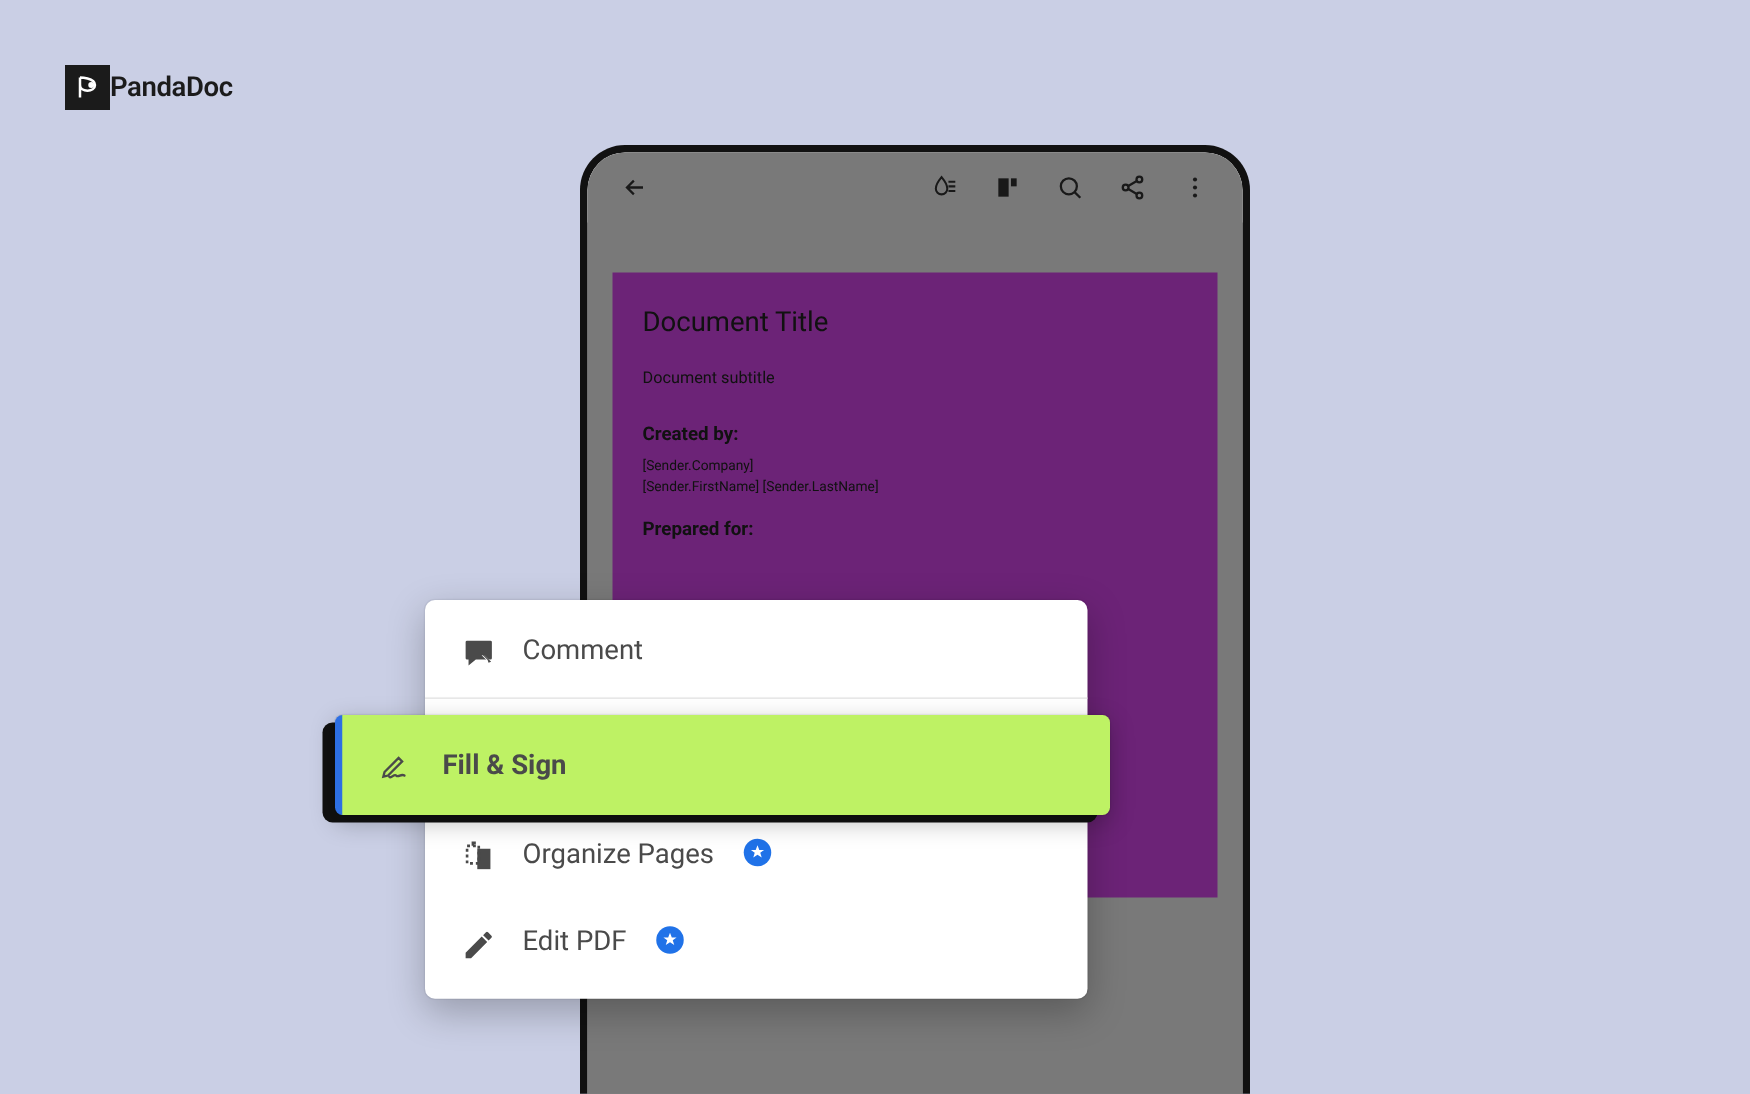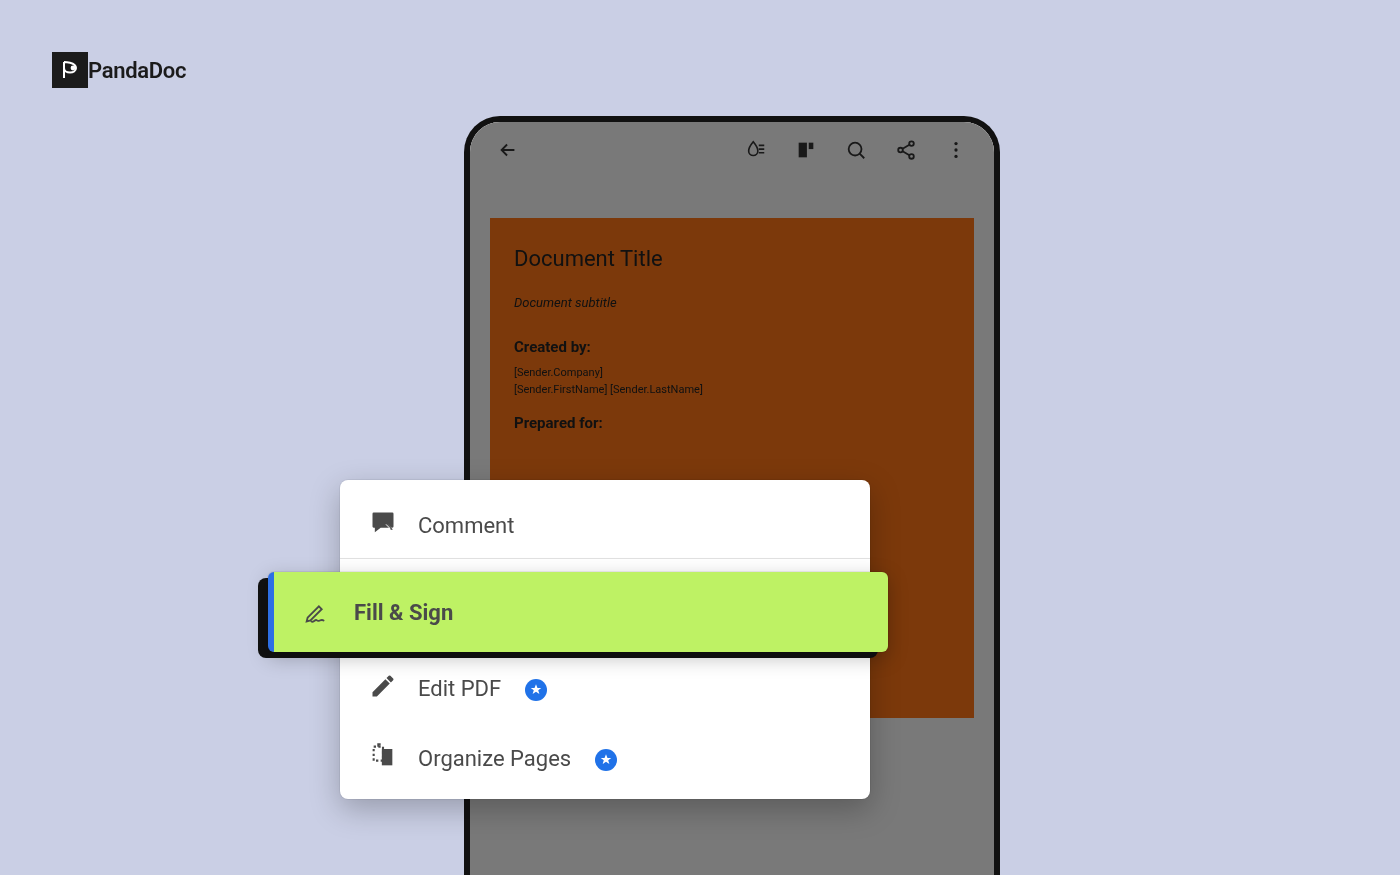--- a/index.html
+++ b/index.html
@@ -70,46 +70,46 @@
   .tb-btn {
     width: 40px; height: 40px;
     display: flex; align-items: center; justify-content: center;
     color: #333;
   }
   .tb-btn svg { width: 22px; height: 22px; }
 
   
   .doc-page {
     margin: 40px 20px 0 20px;
-    background: #f97316;
+    background: #d946ef;
     padding: 28px 24px;
     min-height: 500px;
     color: #222;
   }
   .doc-title { font-size: 22px; font-weight: 400; margin-bottom: 24px; }
-  .doc-sub   { font-size: 13px; margin-bottom: 28px; font-style: italic; }
+  .doc-sub   { font-size: 13px; margin-bottom: 28px; }
   .doc-label { font-size: 15px; font-weight: 700; margin-bottom: 10px; }
   .doc-line  { font-size: 11px; margin-bottom: 4px; }
   .doc-block { margin-bottom: 18px; }
 
   
   .popup {
     position: absolute;
     top: 480px;
     left: 340px;
     width: 530px;
     background: #fff;
     border-radius: 8px;
     box-shadow: 0 10px 30px rgba(0,0,0,0.25), 0 0 0 1px rgba(0,0,0,0.05);
     z-index: 5;
     padding: 8px 0;
   }
   .menu-item {
     display: flex;
-    align-items: flex-end;
+    align-items: flex-start;
     gap: 20px;
     padding: 20px 28px;
     font-size: 22px;
     color: #4a4a4a;
   }
   .menu-item .mi-icon {
     width: 30px; height: 30px;
     display: flex; align-items: center; justify-content: center;
     color: #4a4a4a;
   }
@@ -251,41 +251,41 @@
           <path d="M15.5 12.5l5 5-1.8.6-.6-1.8-4.6-4.6z" fill="currentColor"></path>
         </svg>
     </span>
     <span>Comment</span>
   </div>
   <div class="rule"></div>
   <div class="gap-row"></div>
 
   <div class="menu-item">
     <span class="mi-icon">
-      <svg viewBox="0 0 24 24" fill="currentColor">
-          <path d="M3 17.25V21h3.75L17.8 9.94l-3.75-3.75L3 17.25zM20.7 7.04a1 1 0 0 0 0-1.41l-2.34-2.34a1 1 0 0 0-1.41 0L15 5.24l3.75 3.75 1.95-1.95z"></path>
-        </svg>
-    </span>
-    <span>Edit PDF</span>
-    <span class="star-badge">
-      <svg viewBox="0 0 24 24">
-          <path d="M12 2l2.5 6.5H21l-5.2 3.8 2 6.7L12 15l-5.8 4 2-6.7L3 8.5h6.5z"></path>
-        </svg>
-    </span>
-  </div>
-
-  <div class="menu-item">
-    <span class="mi-icon">
       <svg viewBox="0 0 24 24" fill="none" stroke="currentColor" stroke-width="1.8">
         <rect x="11" y="6" width="9" height="14" fill="currentColor" stroke="none"></rect>
         <path d="M4 4h8v12H4z" stroke-dasharray="2 2"></path>
         <path d="M8 4V2h2"></path>
       </svg>
     </span>
     <span>Organize Pages</span>
+    <span class="star-badge">
+      <svg viewBox="0 0 24 24">
+          <path d="M12 2l2.5 6.5H21l-5.2 3.8 2 6.7L12 15l-5.8 4 2-6.7L3 8.5h6.5z"></path>
+        </svg>
+    </span>
+  </div>
+
+  <div class="menu-item">
+    <span class="mi-icon">
+      <svg viewBox="0 0 24 24" fill="currentColor">
+          <path d="M3 17.25V21h3.75L17.8 9.94l-3.75-3.75L3 17.25zM20.7 7.04a1 1 0 0 0 0-1.41l-2.34-2.34a1 1 0 0 0-1.41 0L15 5.24l3.75 3.75 1.95-1.95z"></path>
+        </svg>
+    </span>
+    <span>Edit PDF</span>
     <span class="star-badge">
       <svg viewBox="0 0 24 24">
           <path d="M12 2l2.5 6.5H21l-5.2 3.8 2 6.7L12 15l-5.8 4 2-6.7L3 8.5h6.5z"></path>
         </svg>
     </span>
   </div>
 </div>
 
 <div class="fill-sign-shadow"></div>
 <div class="fill-sign-card">

